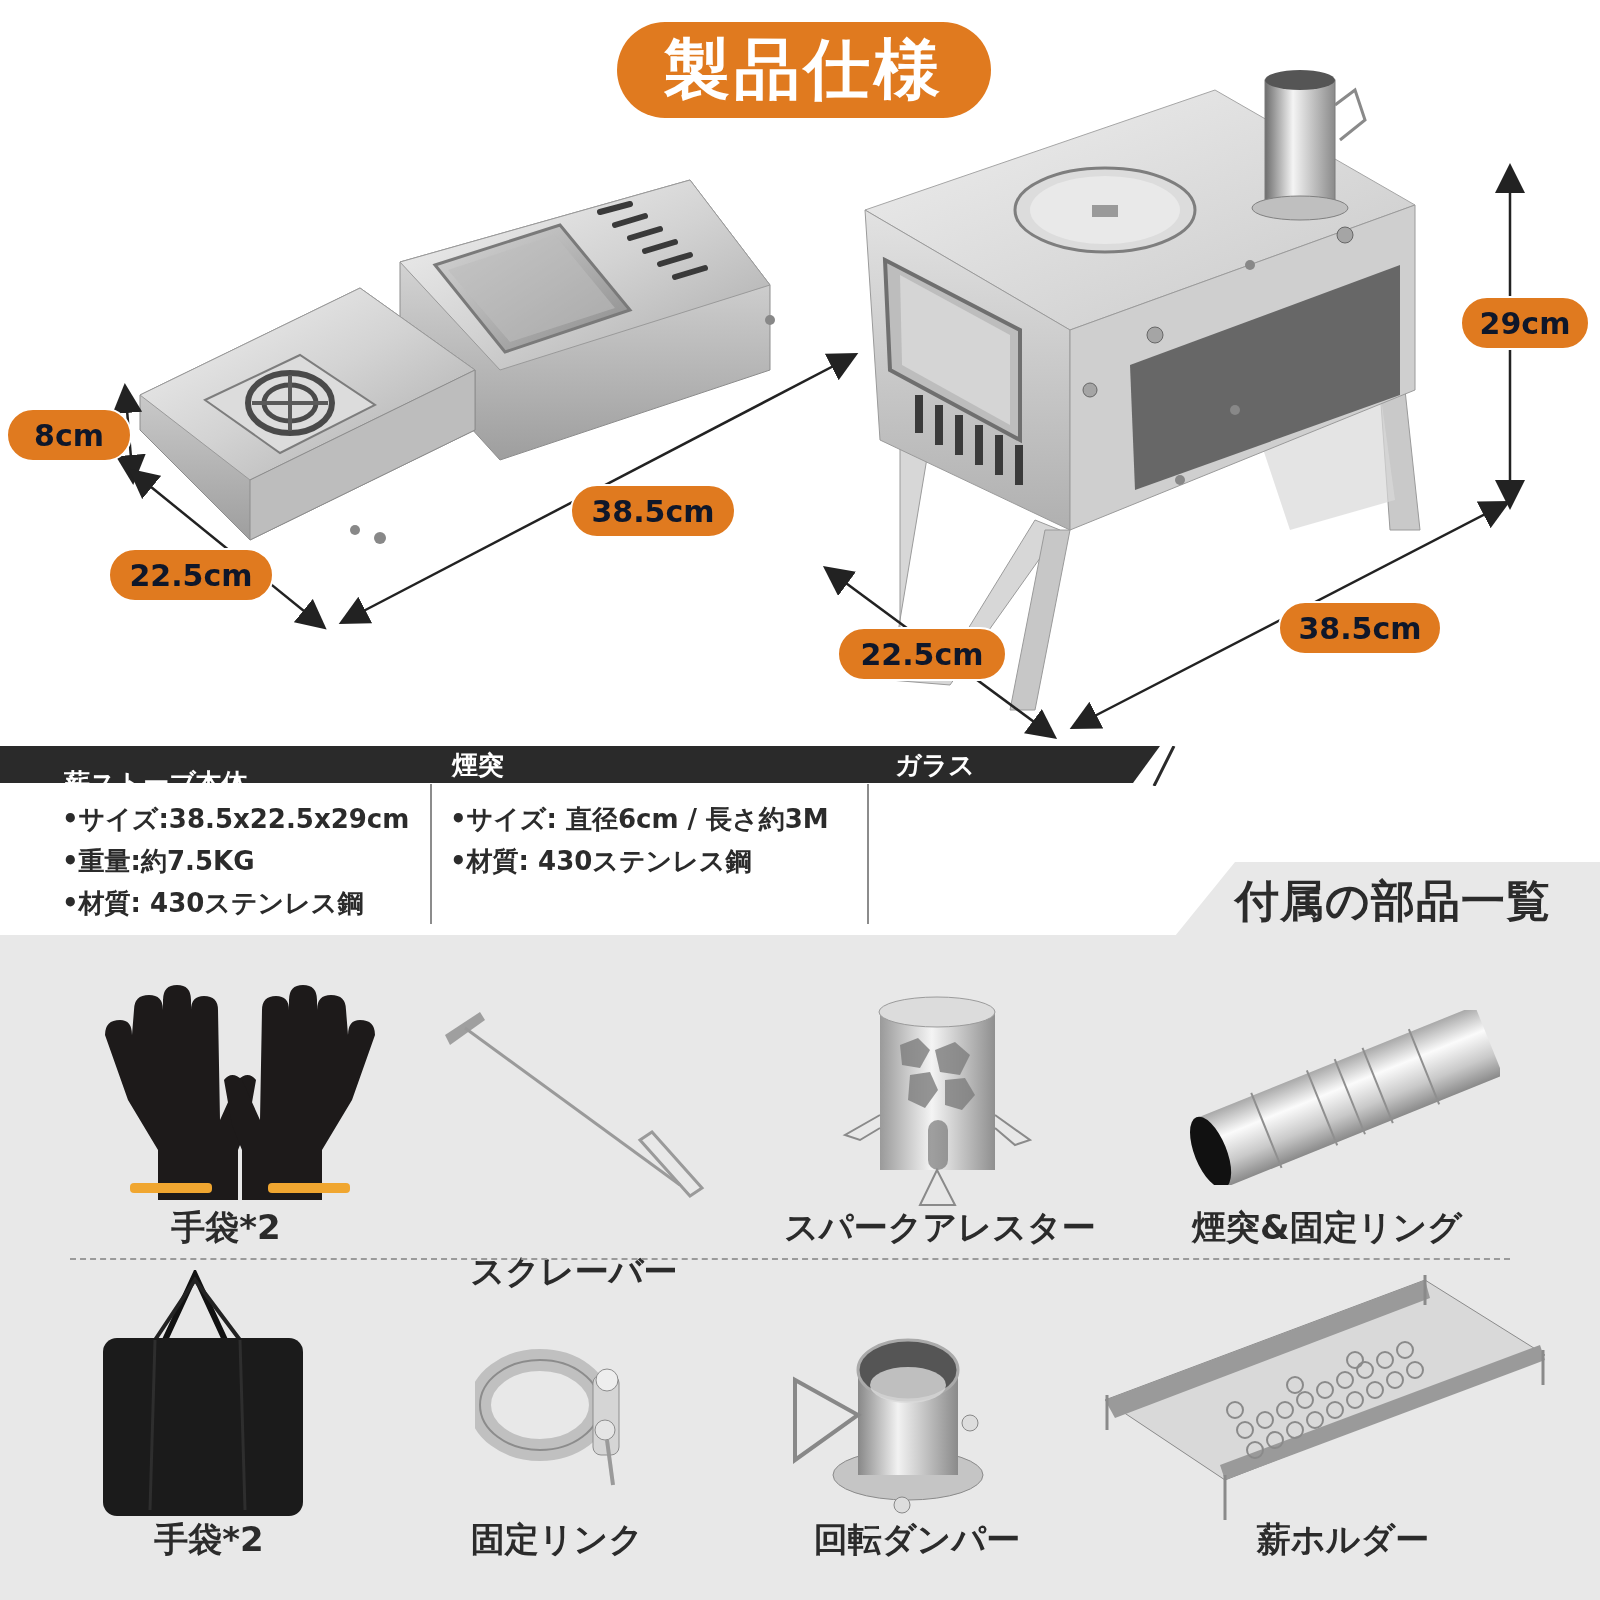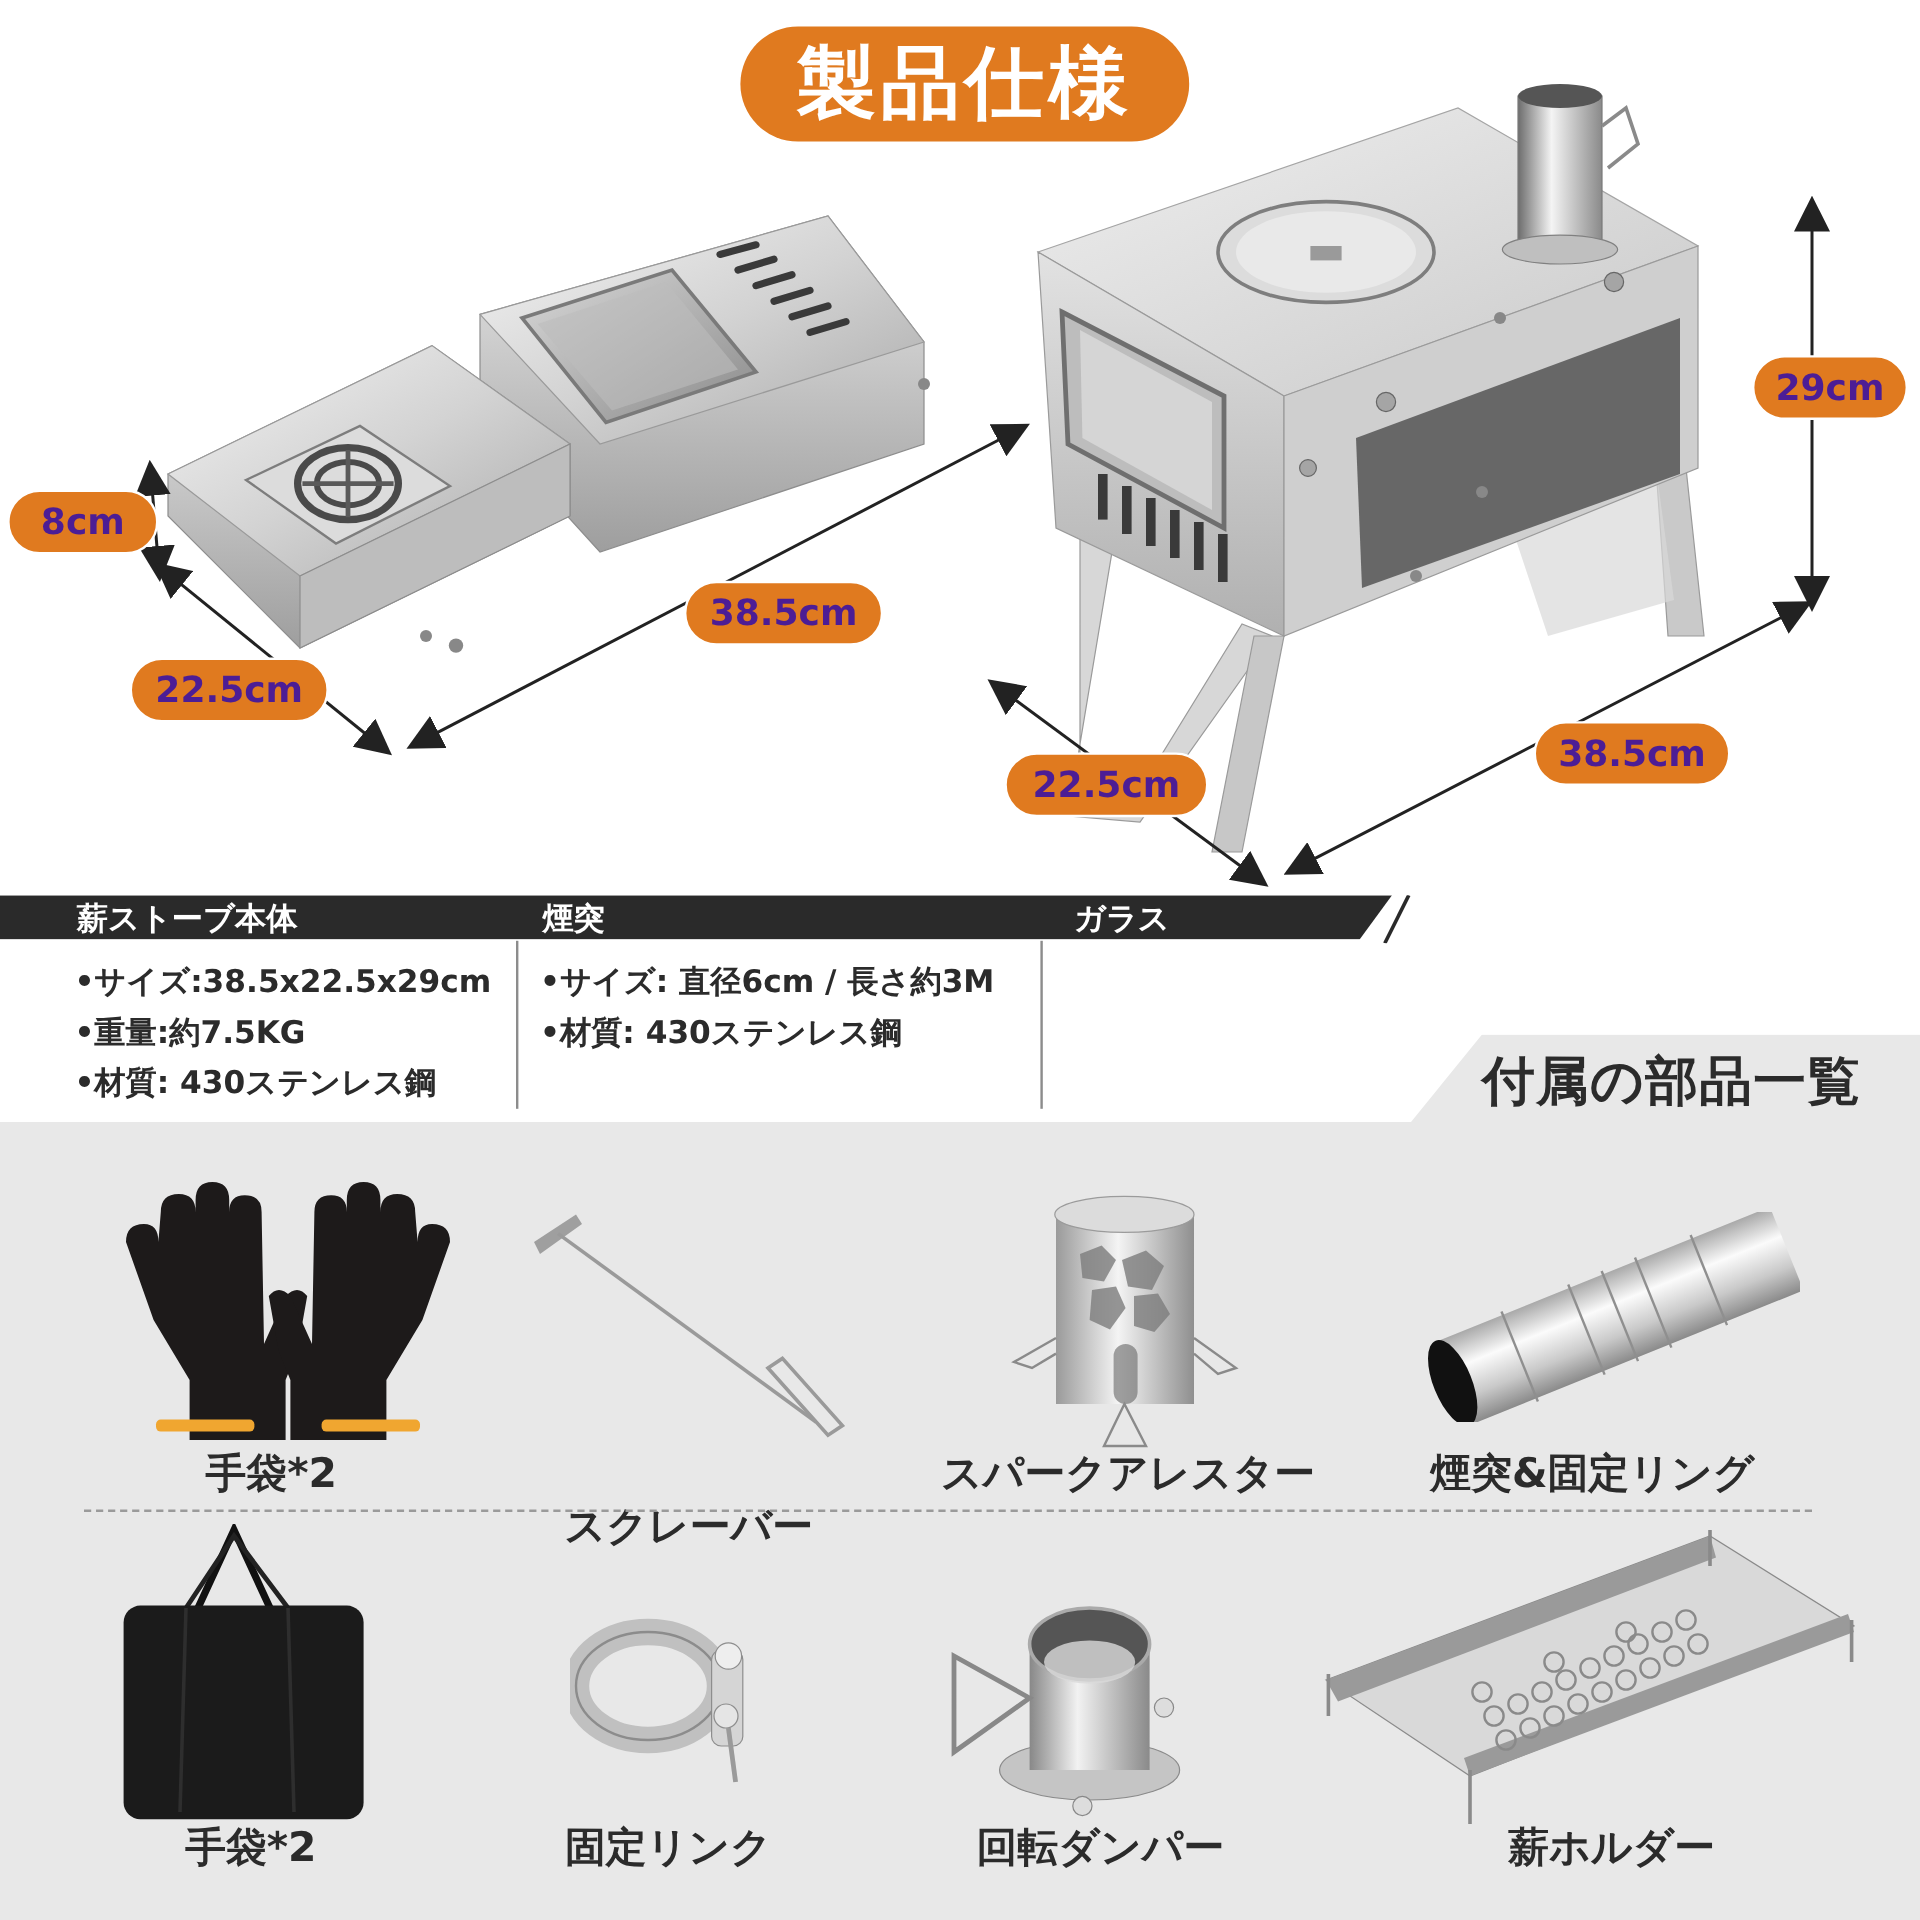--- a/index.html
+++ b/index.html
@@ -11,21 +11,21 @@
   
   .title-pill {
     position: absolute; left: 617px; top: 22px; width: 374px; height: 96px;
     background: #e07a1f; border-radius: 48px;
     display: flex; align-items: center; justify-content: center;
     color: #fff; font-size: 66px; font-weight: bold; letter-spacing: 4px;
   }
 
   
   .dim-pill {
-    position: absolute; background: #e07a1f; color: #4c1d95;
+    position: absolute; background: #e07a1f; color: #0f172a;
     font-weight: bold; font-size: 30px; border-radius: 28px;
     display: flex; align-items: center; justify-content: center;
     height: 54px; border: 2px solid #fff;
   }
 
   
   svg.overlay { position: absolute; left: 0; top: 0; pointer-events: none; }
 
   
   .spec-bar {
@@ -198,21 +198,21 @@
 <div class="dim-pill" style="left:570px;top:484px;width:166px;">38.5cm</div>
 <div class="dim-pill" style="left:1460px;top:296px;width:130px;">29cm</div>
 <div class="dim-pill" style="left:837px;top:627px;width:170px;">22.5cm</div>
 <div class="dim-pill" style="left:1278px;top:601px;width:164px;">38.5cm</div>
 
 <div class="spec-bar"></div>
 <svg class="spec-bar-slash" viewBox="0 0 26 40">
   <line x1="24" y1="0" x2="4" y2="40" stroke="#2a2a2a" stroke-width="3"></line>
 </svg>
 
-<div class="spec-col-head" style="left:64px;">薪ストーブ本体</div>
+<div class="spec-col-head" style="left:64px;margin-top:18px;">薪ストーブ本体</div>
 <div class="spec-col-head" style="left:452px;">煙突</div>
 <div class="spec-col-head" style="left:895px;">ガラス</div>
 
 <div class="spec-col" style="left:62px;">
   <div>•サイズ:38.5x22.5x29cm</div>
   <div>•重量:約7.5KG</div>
   <div>•材質: 430ステンレス鋼</div>
 </div>
 <div class="spec-divider" style="left:430px;"></div>
 <div class="spec-col" style="left:450px;">

